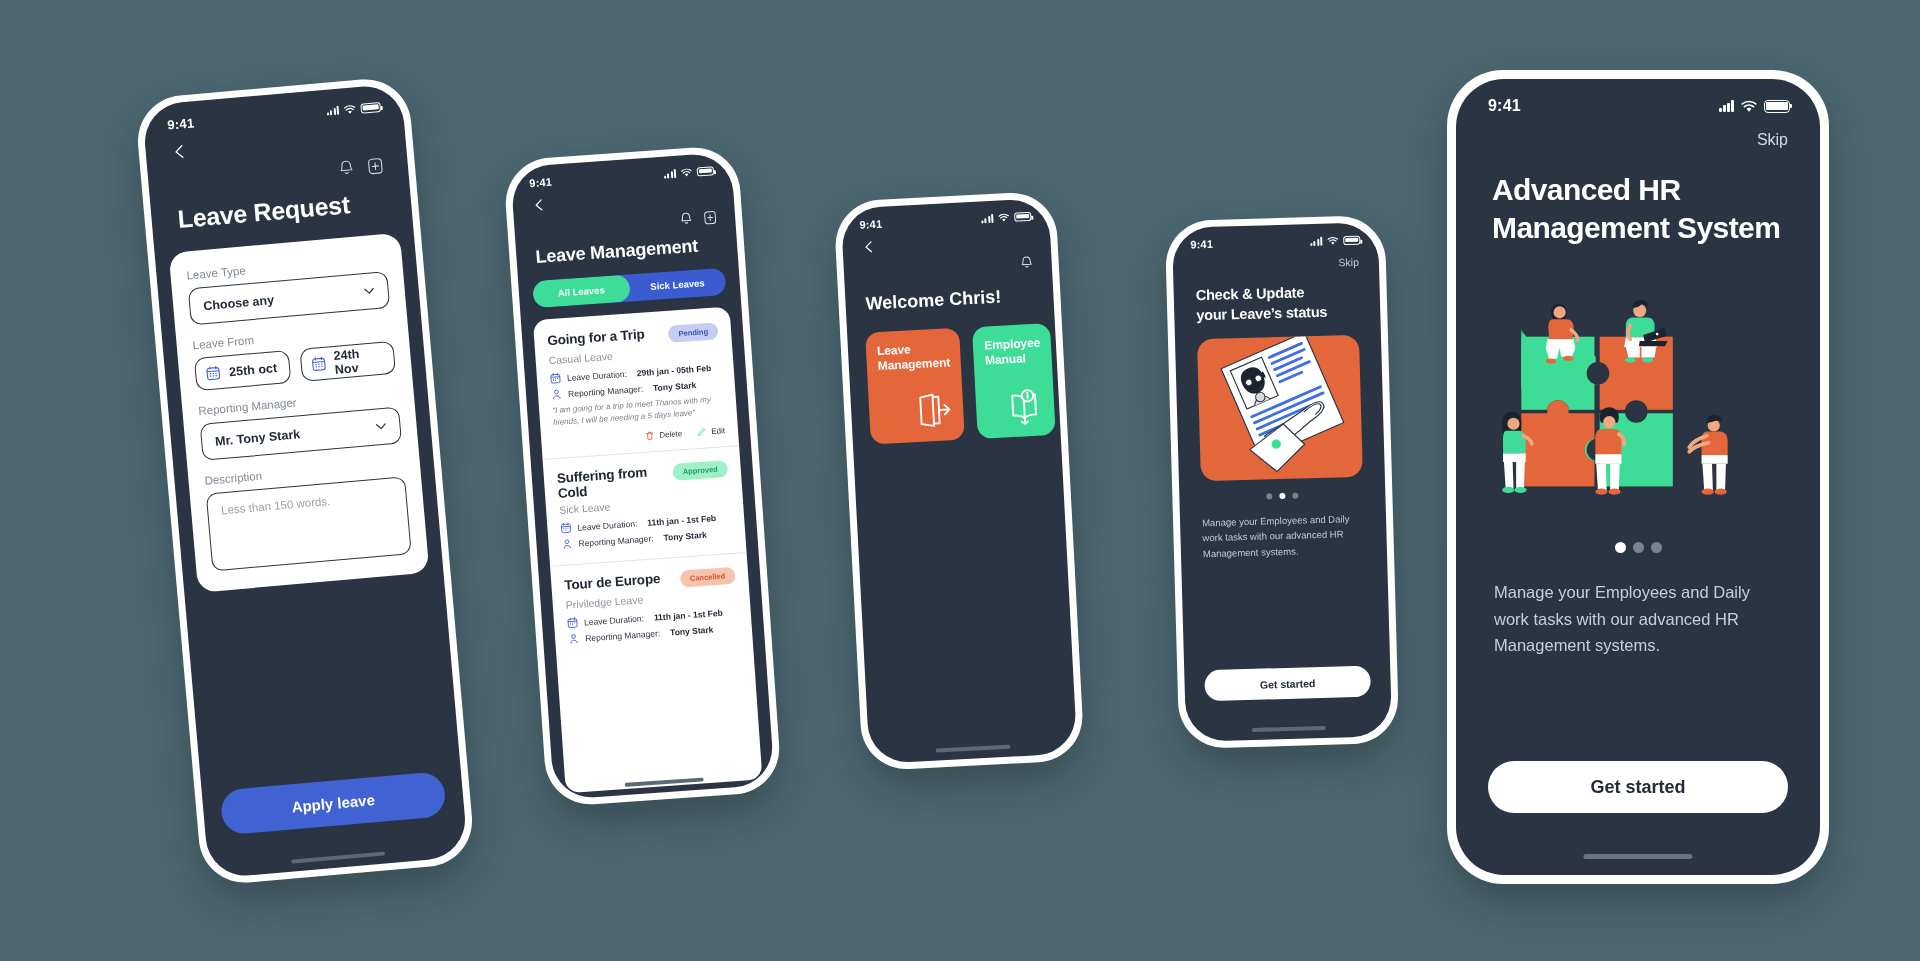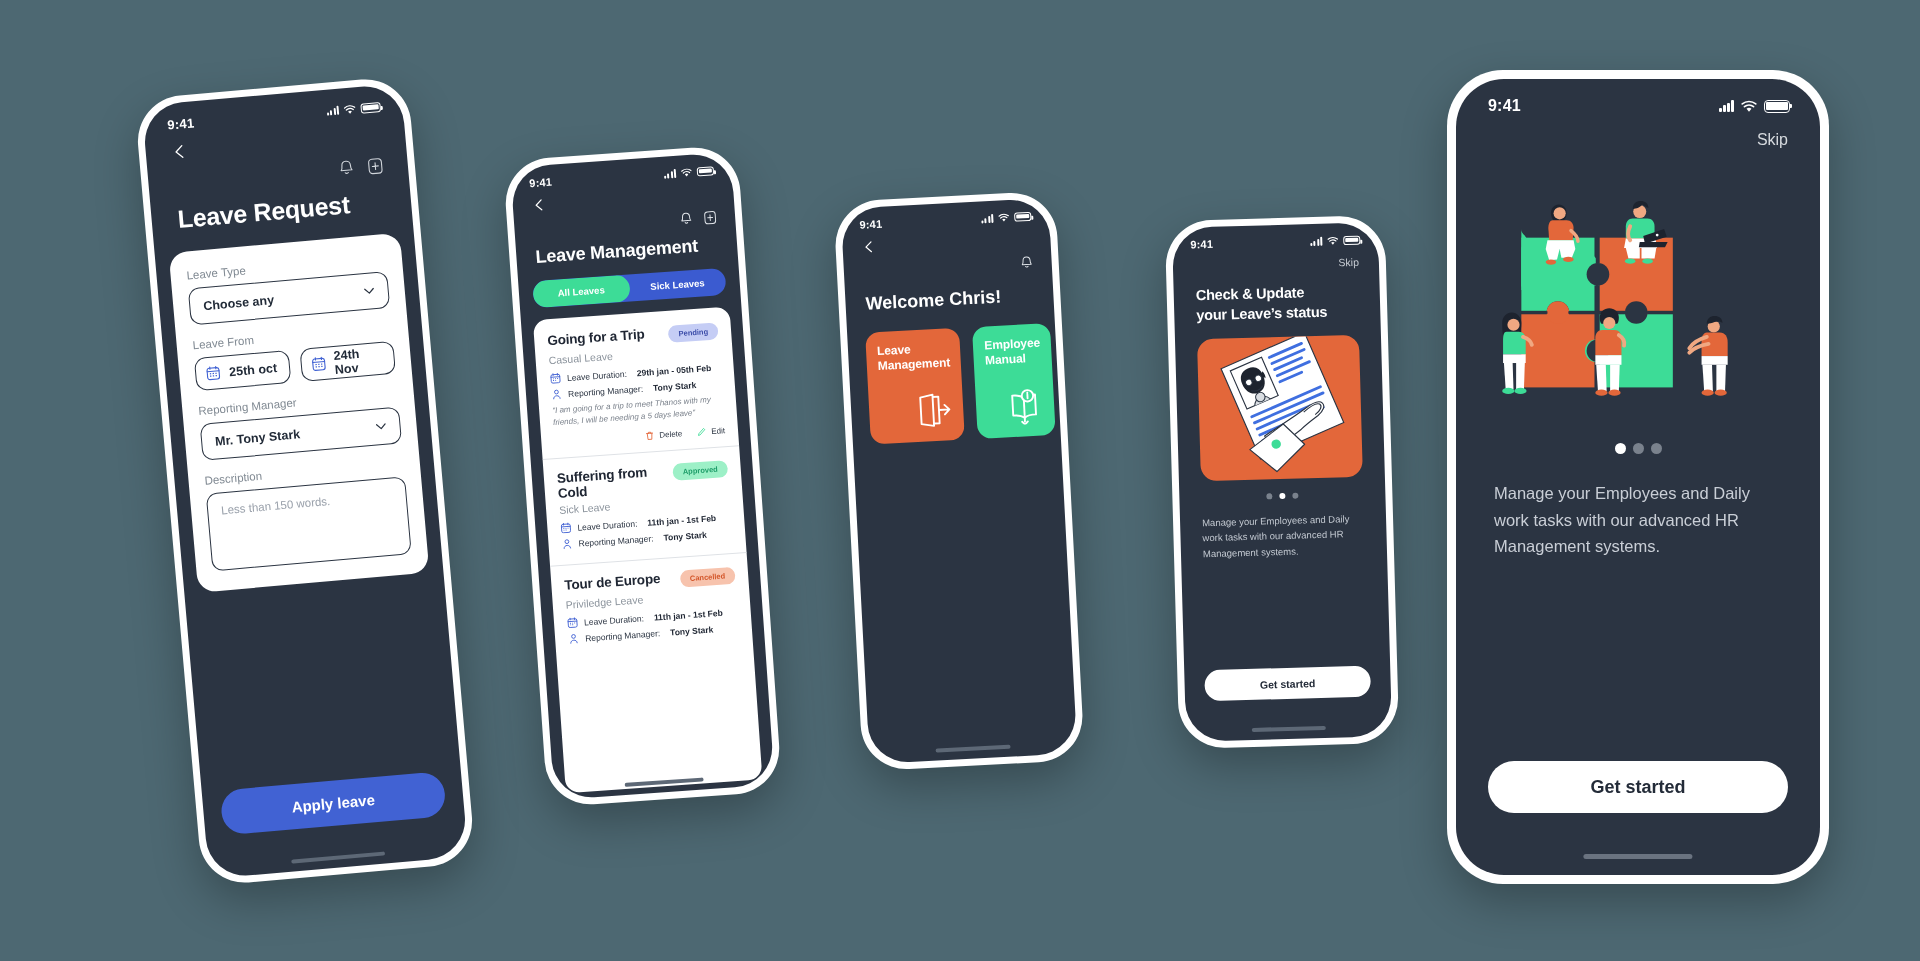--- a/index.html
+++ b/index.html
@@ -618,20 +618,21 @@
             <path d="M2.5 5.1a5.6 5.6 0 0 1 7 0" stroke="#fff" stroke-width="1.3" fill="none" stroke-linecap="round"></path>
             <path d="M.8 3a8.3 8.3 0 0 1 10.4 0" stroke="#fff" stroke-width="1.3" fill="none" stroke-linecap="round"></path>
           </svg>
           <span class="battery" style="width:26px;height:13px;border-radius:4px">
               <span></span>
             </span>
         </span>
       </div>
 
       <div class="skip">Skip</div>
+      <div class="p5-title">Advanced HR Management System</div>
 
       <div class="illus5">
         <svg width="100%" height="100%" viewBox="0 0 340 250" preserveAspectRatio="xMidYMid meet">
 
           <path d="M60 60h58v14c0 7 6 7 6 13s-6 6-6 13v14H74c-7 0-7 6-13 6s-6-6-13-6H36V72c0-7 6-7 6-12s-6-5-6-12V60z
                    M36 60h24" fill="#3ddc97"></path>
           <path d="M36 60h58c0 0 0 12 0 16 0 6 7 5 7 12s-7 6-7 12v18H70c0-7-6-8-12-8s-12 1-12 8H36z" fill="#3ddc97"></path>
           <rect x="36" y="58" width="84" height="84" fill="#3ddc97"></rect>
           <circle cx="122" cy="100" r="13" fill="#3ddc97"></circle>
           <circle cx="78" cy="144" r="13" fill="#2b3442"></circle>

